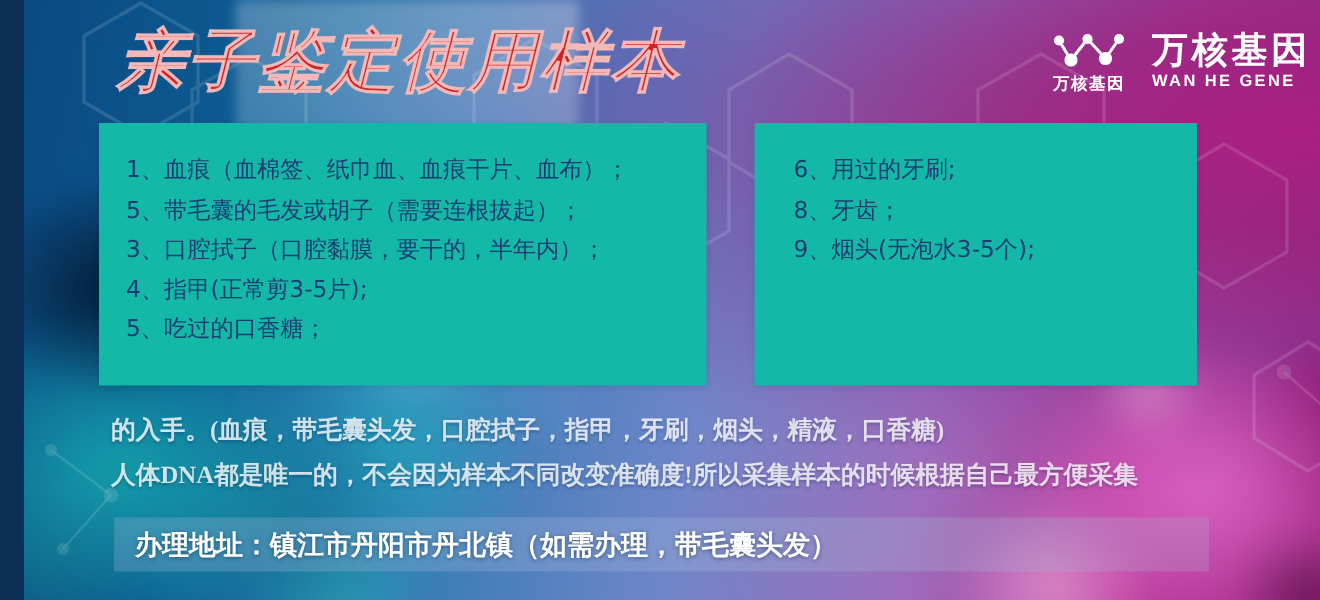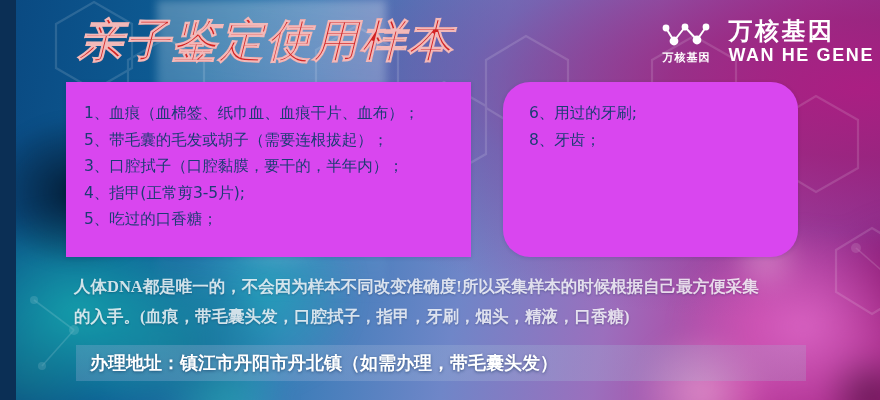--- a/index.html
+++ b/index.html
@@ -60,30 +60,30 @@
     color:#d32323;letter-spacing:2px;
     -webkit-text-stroke:0.7px #f2b9b9;
     text-shadow:0 0 1px rgba(255,255,255,.35);
     white-space:nowrap;
   }
   .brand{position:absolute;right:22px;top:19px;display:flex;align-items:center;gap:15px;}
   .brand-mark{display:flex;flex-direction:column;align-items:center;gap:2px;}
   .brand-mark .mk-cn{font-size:11px;font-weight:700;color:#fff;letter-spacing:1px;line-height:1;}
   .brand-text{display:flex;flex-direction:column;align-items:flex-start;gap:3px;}
   .brand-cn{font-size:24px;font-weight:700;color:#fff;letter-spacing:2.5px;line-height:1;}
-  .brand-en{font-size:18px;font-weight:700;color:#fff;letter-spacing:1.6px;line-height:1;}
+  .brand-en{font-size:11px;font-weight:700;color:#fff;letter-spacing:1.6px;line-height:1;}
 
   
   .panel{
     position:absolute;top:82px;height:175px;
-    background:#d946ef;
+    background:#14b8a6;
     box-shadow:0 1px 4px rgba(10,30,70,.14);
   }
   .panel-left{left:50px;width:405px;}
-  .panel-right{left:487px;width:295px;border-radius:27px;}
+  .panel-right{left:487px;width:295px;}
   .plist{margin:0;padding:18px 0 0 18px;list-style:none;}
   .plist li{
     font-size:15.5px;line-height:26.5px;color:#1d3c74;
     font-family:"DejaVu Sans","Liberation Sans",sans-serif;
     white-space:nowrap;
   }
   .panel-right .plist{padding-left:26px;}
 
   
   .para{
@@ -182,24 +182,25 @@
       <li>3、口腔拭子（口腔黏膜，要干的，半年内）；</li>
       <li>4、指甲(正常剪3-5片);</li>
       <li>5、吃过的口香糖；</li>
     </ul>
   </div>
 
   <div class="panel panel-right">
     <ul class="plist">
       <li>6、用过的牙刷;</li>
       <li>8、牙齿；</li>
+      <li>9、烟头(无泡水3-5个);</li>
     </ul>
   </div>
 
   <div class="para">
+    <span>的入手。(血痕，带毛囊头发，口腔拭子，指甲，牙刷，烟头，精液，口香糖)</span>
     <span>人体DNA都是唯一的，不会因为样本不同改变准确度!所以采集样本的时候根据自己最方便采集</span>
-    <span>的入手。(血痕，带毛囊头发，口腔拭子，指甲，牙刷，烟头，精液，口香糖)</span>
   </div>
 
   <div class="addr-band"></div>
   <div class="addr">办理地址：镇江市丹阳市丹北镇（如需办理，带毛囊头发）</div>
 
 </div>
 
 </body></html>

